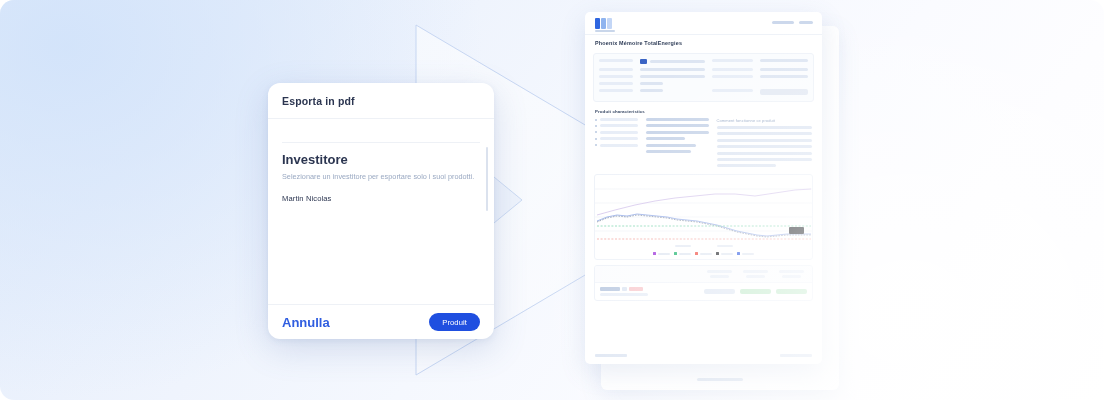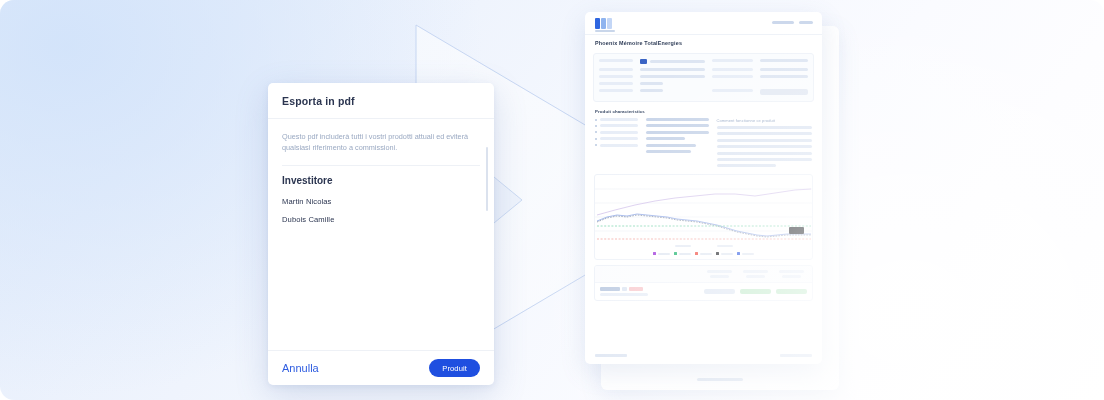--- a/index.html
+++ b/index.html
@@ -143,59 +143,59 @@
   .rowlabel .top{ display:flex; align-items:center; gap:2px; }
   .rowlabel .top i{ display:block; height:4px; border-radius:1px; }
 
   .doc-foot{ position:absolute; bottom:7px; left:10px; right:10px; display:flex; justify-content:space-between; }
   .doc-foot span{ display:block; width:32px; height:2.6px; background:#dde5f2; border-radius:1px; }
   .back-foot{ position:absolute; bottom:9px; left:0; right:0; display:flex; justify-content:center;}
   .back-foot span{ display:block; width:46px; height:3px; background:#dfe6f1; border-radius:2px;}
 
   
   .modal{
-    position:absolute; left:268px; top:83px; width:226px; height:302px;
-    background:#ffffff; border-radius:5px;
+    position:absolute; left:268px; top:83px; width:226px; height:256px;
+    background:#ffffff; border-radius:12px;
     box-shadow:0 10px 34px rgba(80,110,170,.20), 0 2px 6px rgba(80,110,170,.10);
     display:flex; flex-direction:column; overflow:hidden;
   }
   .modal-header{
     padding:12px 14px 11px;
     border-bottom:1px solid #eef1f6;
   }
   .modal-title{ font-size:10.5px; font-weight:700; color:#2b3550; letter-spacing:.15px; }
 
   .modal-body{ flex:1; padding:12px 14px 0; position:relative; overflow:hidden; }
   .muted{ font-size:7.3px; line-height:1.55; color:#9aa9c2; }
   .divider{ height:1px; background:#eef1f6; margin:11px 0 9px; }
-  .field-label{ font-size:10px; font-weight:700; color:#2b3550; margin-bottom:4px; }
+  .field-label{ font-size:13px; font-weight:700; color:#2b3550; margin-bottom:4px; }
   .search{
     margin-top:8px; height:16px;
     border:1px solid #dfe5ef; border-radius:3px;
     display:flex; align-items:center; gap:5px; padding:0 7px;
     background:#fff;
   }
   .search-ph{ font-size:7.2px; color:#aab6cb; }
-  .names{ margin-top:7px; display:flex; flex-direction:column; }
+  .names{ margin-top:7px; display:flex; flex-direction:row; }
   .name-item{ font-size:7.6px; color:#2b3550; padding:4.6px 0; letter-spacing:.1px; }
 
   .scroll-track{
     position:absolute; right:6px; top:28px; width:2.5px; height:160px;
     background:transparent; border-radius:2px;
   }
   .scroll-thumb{
     position:absolute; right:6px; top:28px; width:2.5px; height:64px;
     background:#dbe2ee; border-radius:2px;
   }
 
   .modal-footer{
     border-top:1px solid #eef1f6;
     padding:8px 14px; display:flex; align-items:center; justify-content:space-between;
   }
-  .link-cancel{ font-size:11px; color:#2f5de0; font-weight:400; cursor:pointer; }
+  .link-cancel{ font-size:13px; color:#2f5de0; font-weight:700; cursor:pointer; }
   .btn-primary{
     background:#1f4fe0; color:#fff; font-size:7.6px;
     border:none; border-radius:9px; padding:4.5px 13px; cursor:pointer;
     letter-spacing:.1px;
   }
 </style>
 </head>
 <body>
 
 <div id="stage">
@@ -406,30 +406,29 @@
     </div>
   </div>
 
   <div class="modal">
 
     <div class="modal-header">
       <div class="modal-title">Esporta in pdf</div>
     </div>
 
     <div class="modal-body">
-      <div class="muted">Questo pdf includerà tutti i vostri prodotti attuali ed eviterà qualsiasi riferimento a commissioni.</div>
 
       <div class="divider"></div>
 
       <div class="field-label">Investitore</div>
+      <div class="muted">Selezionare un investitore per esportare solo i suoi prodotti.</div>
 
 
       <div class="names">
         <div class="name-item">Martin Nicolas</div>
-        <div class="name-item">Dubois Camille</div>
 
       </div>
 
       <div class="scroll-track"></div>
       <div class="scroll-thumb"></div>
     </div>
 
     <div class="modal-footer">
       <span class="link-cancel">Annulla</span>
       <button class="btn-primary">Produit</button>

